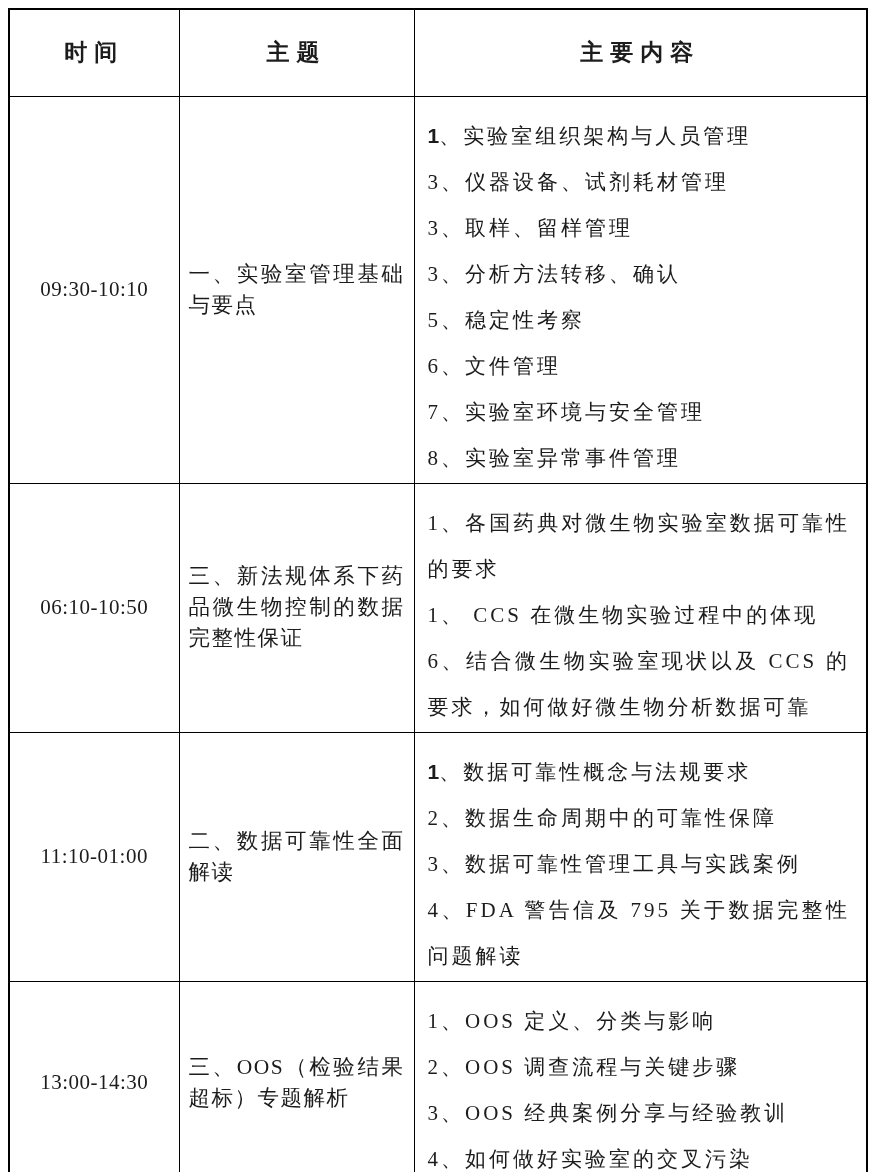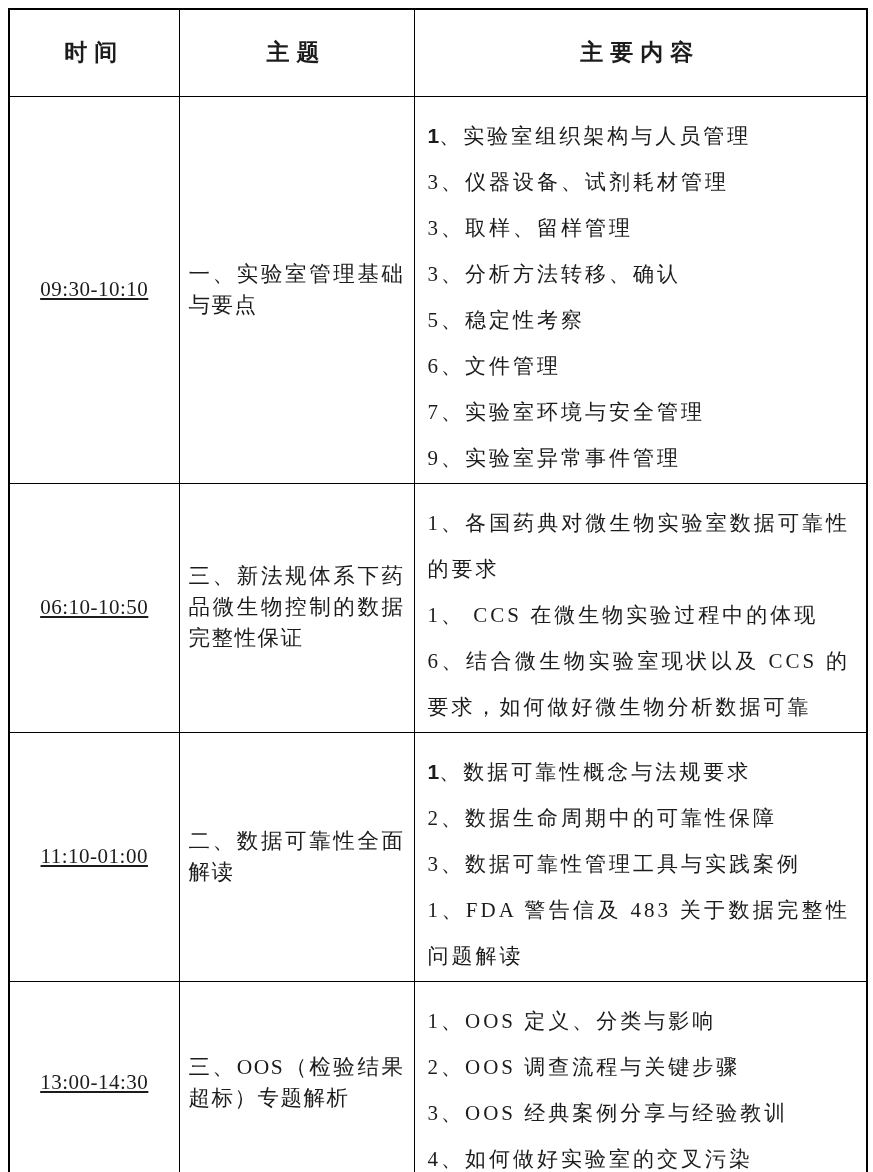--- a/index.html
+++ b/index.html
@@ -46,21 +46,20 @@
     text-align: center;
     vertical-align: middle;
     padding: 16px;
   }
   td.time-cell {
     text-align: center;
     vertical-align: middle;
     font-size: 21px;
     letter-spacing: 0.5px;
     padding: 0;
-    text-decoration: underline;
   }
   td.topic-cell {
     vertical-align: middle;
     font-weight: normal;
     font-size: 21.5px;
     line-height: 31px;
     padding: 0 9px;
     text-align: justify;
     letter-spacing: 1.5px;
   }
@@ -107,21 +106,21 @@
       <span>一、实验室管理基础与要点</span>
     </td>
     <td class="content-cell">
             <p class="item"><span class="num-bold">1</span>、实验室组织架构与人员管理</p>
             <p class="item">3、仪器设备、试剂耗材管理</p>
             <p class="item">3、取样、留样管理</p>
             <p class="item">3、分析方法转移、确认</p>
             <p class="item">5、稳定性考察</p>
             <p class="item">6、文件管理</p>
             <p class="item">7、实验室环境与安全管理</p>
-            <p class="item">9、实验室异常事件管理</p>
+            <p class="item">8、实验室异常事件管理</p>
           </td>
   </tr>
         <tr class="row-1">
     <td class="time-cell">
       <span>06:10-10:50</span>
     </td>
     <td class="topic-cell">
       <span>三、新法规体系下药品微生物控制的数据完整性保证</span>
     </td>
     <td class="content-cell">
@@ -134,21 +133,21 @@
     <td class="time-cell">
       <span>11:10-01:00</span>
     </td>
     <td class="topic-cell">
       <span>二、数据可靠性全面解读</span>
     </td>
     <td class="content-cell">
             <p class="item"><span class="num-bold">1</span>、数据可靠性概念与法规要求</p>
             <p class="item">2、数据生命周期中的可靠性保障</p>
             <p class="item">3、数据可靠性管理工具与实践案例</p>
-            <p class="item">1、FDA 警告信及 483 关于数据完整性问题解读</p>
+            <p class="item">4、FDA 警告信及 795 关于数据完整性问题解读</p>
           </td>
   </tr>
         <tr class="row-3">
     <td class="time-cell">
       <span>13:00-14:30</span>
     </td>
     <td class="topic-cell">
       <span>三、OOS（检验结果超标）专题解析</span>
     </td>
     <td class="content-cell">

